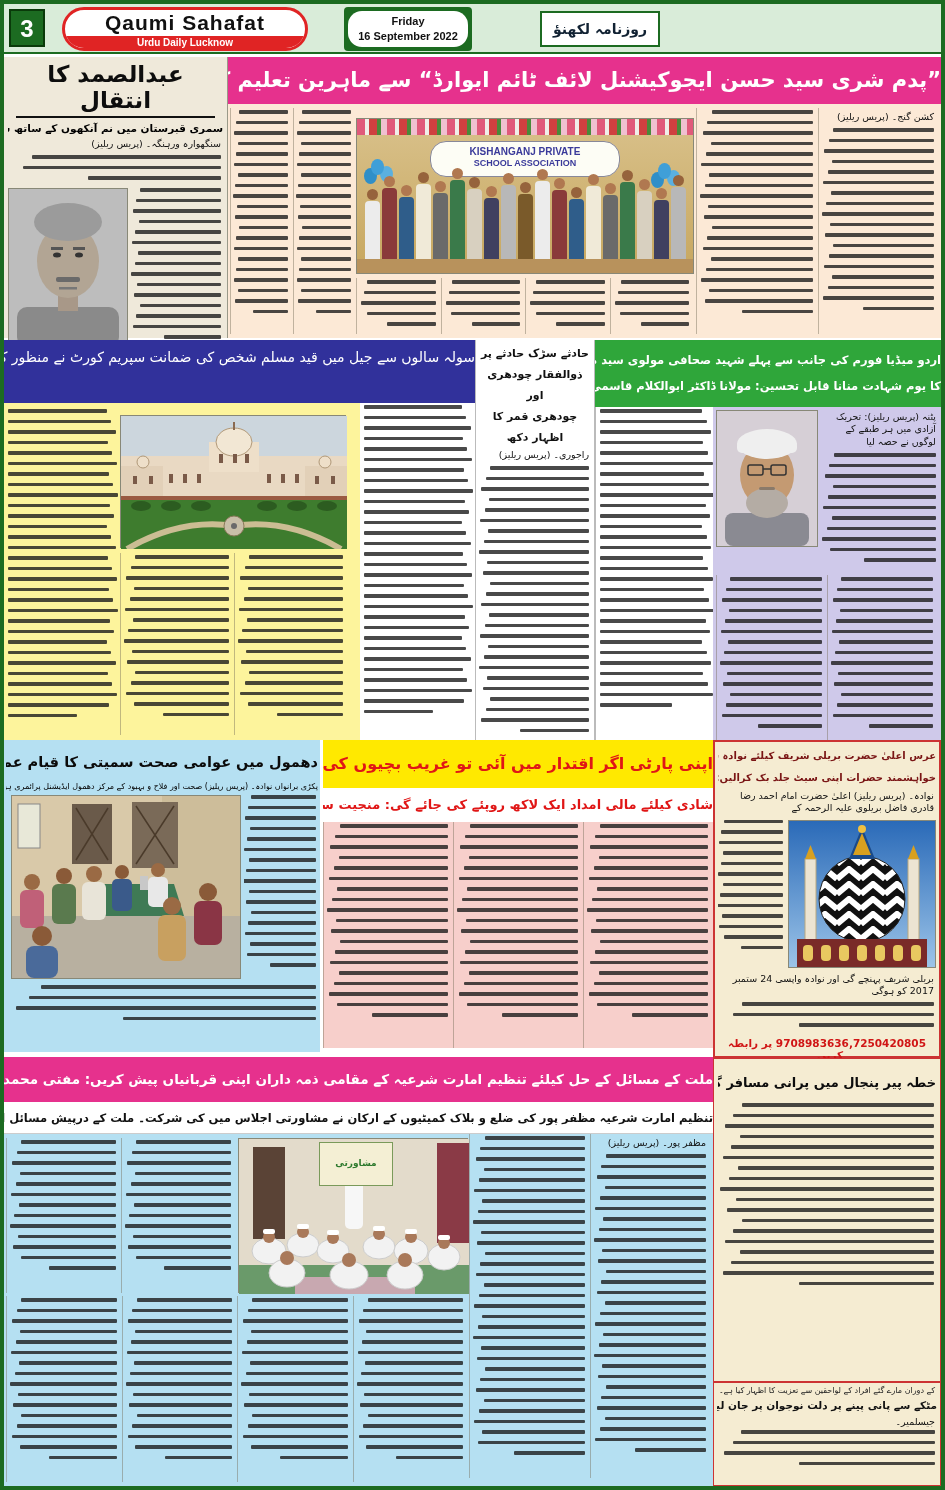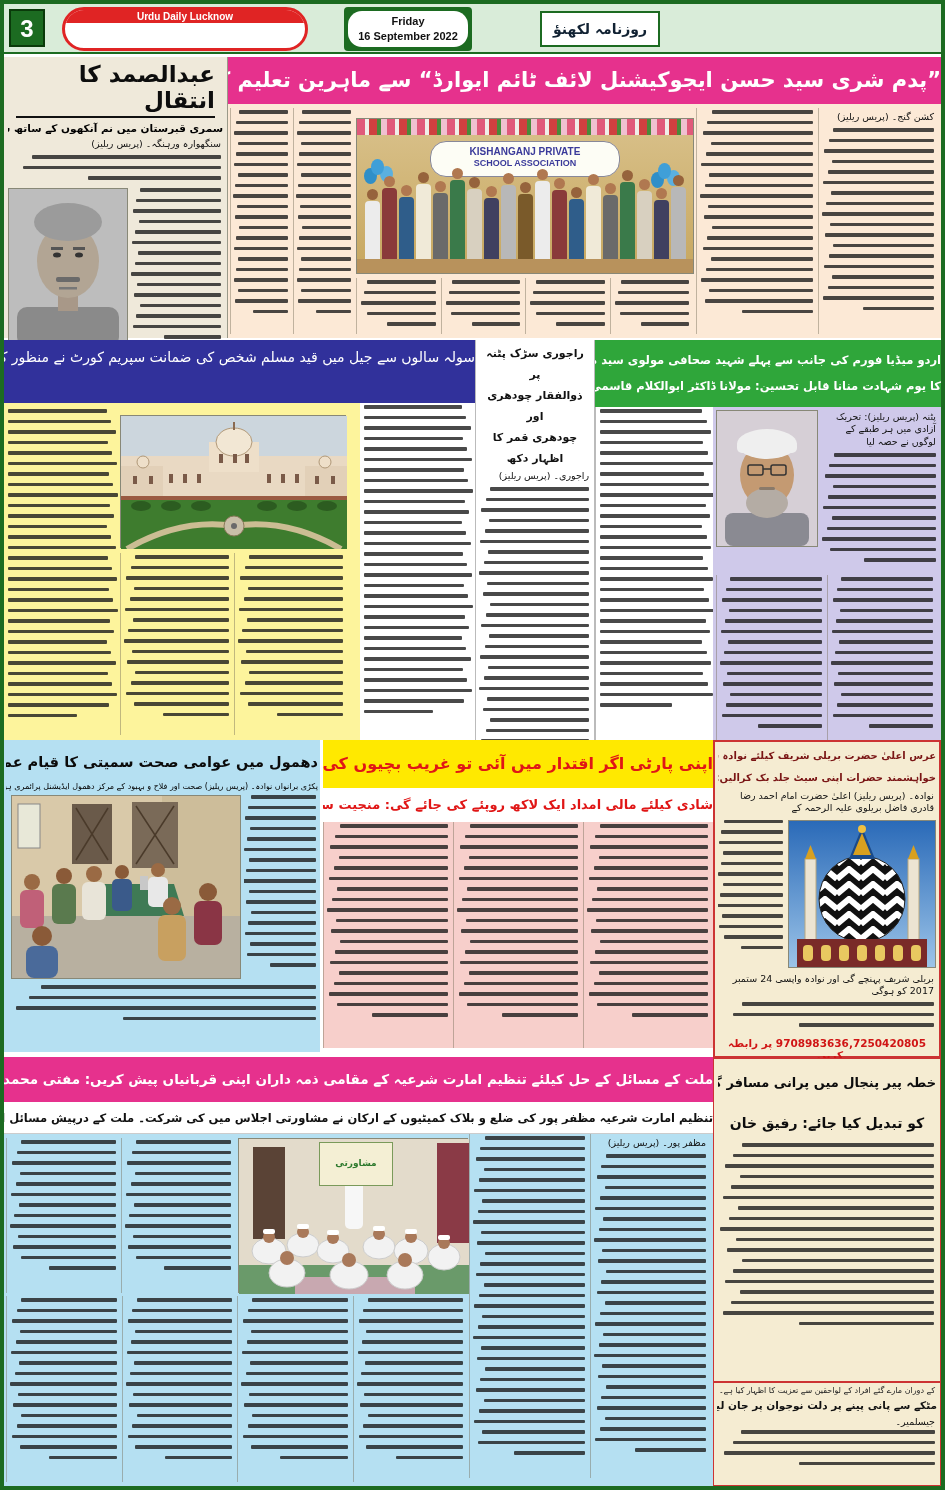--- a/index.html
+++ b/index.html
@@ -26,21 +26,21 @@
   
   .tlcol{overflow:hidden;}
   .tl{height:3.5px;background:#1b1b1b;opacity:.8;margin:0 2px 7px;border-radius:1px;}
   .cols{display:flex;height:100%;}
   .cols>*{flex:1;border-left:1px solid rgba(120,110,90,.45);padding:2px 3px;box-sizing:border-box;}
   .lead-line{font-size:9.5px;direction:rtl;text-align:right;color:#111;margin:1px 2px 5px;line-height:1.3;}
   
   .lead-h{left:224px;top:53px;width:713px;height:47px;background:#e6318d;color:#fff;
           font-weight:bold;font-size:21px;text-align:center;line-height:47px;white-space:nowrap;overflow:hidden;}
   .obit{left:0;top:53px;width:224px;height:281px;background:#efe9da;border-right:1px solid #998;padding:2px 4px;}
-  .obit h2{margin:2px 8px 0;text-align:right;font-size:23px;color:#0d0d0d;border-bottom:2px solid #111;padding-bottom:3px;}
+  .obit h2{margin:2px 8px 0;text-align:center;font-size:23px;color:#0d0d0d;border-bottom:2px solid #111;padding-bottom:3px;}
   .obit .sub{font-weight:bold;font-size:10.5px;text-align:center;white-space:nowrap;overflow:hidden;margin:4px 0;}
   .obit-row{display:flex;gap:3px;}
   .photo{background:#ccc;border:1px solid #887;}
   .topstory{left:224px;top:100px;width:713px;height:234px;background:#fce9d6;}
   .groupphoto{left:128px;top:14px;width:338px;height:156px;overflow:hidden;background:linear-gradient(#d9c18b,#c7a75f);}
   .flowers{position:absolute;left:0;top:0;right:0;height:16px;
     background:repeating-linear-gradient(90deg,#e05a7a 0 8px,#f0eee8 8px 12px,#cf4040 12px 20px,#4a8a3a 20px 24px,#f0c0d0 24px 30px);}
   .banner{position:absolute;left:50%;top:22px;transform:translateX(-50%);width:190px;height:36px;background:#fdfdf5;
           border:1px solid #889;border-radius:16px;text-align:center;color:#3a3a9a;font-weight:bold;padding-top:3px;box-sizing:border-box;}
   .banner .b1{font-size:10px;line-height:13px;}
@@ -89,20 +89,21 @@
   .smalltext{font-size:8px;direction:rtl;text-align:center;color:#222;}
 </style>
 </head>
 <body>
 
 <div class="page">
 
   <div class="abs masthead">
     <div class="abs numbox">3</div>
     <div class="abs logo">
+      <div class="nm en">Qaumi Sahafat</div>
       <div class="bd">Urdu Daily Lucknow</div>
     </div>
     <div class="abs datebox">
       <div class="in">
         <div>Friday</div>
         <div>16 September 2022</div>
       </div>
     </div>
     <div class="abs edition ur">روزنامہ لکھنؤ</div>
   </div>
@@ -366,21 +367,21 @@
           <div class="tl" style="width: 62%;"></div>
         </div>
     </div>
   </div>
 
   <div class="abs blue-h ur">
     <div class="l1">سولہ سالوں سے جیل میں قید مسلم شخص کی ضمانت سپریم کورٹ نے منظور کی</div>
   </div>
 
   <div class="abs raj ur">
-    <div class="h">راجوری سڑک پٹنہ پر</div>
+    <div class="h">حادثے سڑک حادثے پر</div>
     <div class="h">ذوالفقار چودھری اور</div>
     <div class="h">چودھری قمر کا اظہار دکھ</div>
     <div class="lead-line">راجوری۔ (پریس ریلیز)</div>
     <div class="tlcol" style="height:300px;">
         <div class="tl" style="width: 88%;"></div>
         <div class="tl" style="width: 92%;"></div>
         <div class="tl" style="width: 96%;"></div>
         <div class="tl" style="width: 89%;"></div>
         <div class="tl" style="width: 93%;"></div>
         <div class="tl" style="width: 97%;"></div>
@@ -1085,21 +1086,20 @@
           <div class="tl" style="width: 92%;"></div>
           <div class="tl" style="width: 96%;"></div>
           <div class="tl" style="width: 89%;"></div>
           <div class="tl" style="width: 62%;"></div>
         </div>
     </div>
   </div>
 
   <div class="abs pirbox ur">
     <div class="h" style="font-size:13px;line-height:40px;white-space:nowrap;overflow:hidden;">خطہ پیر پنجال میں پرانی مسافر گاڑیوں</div>
-    <div class="h" style="font-size:14px;line-height:40px;">کو تبدیل کیا جائے: رفیق خان</div>
     <div class="tlcol" style="height:200px;">
         <div class="tl" style="width: 88%;"></div>
         <div class="tl" style="width: 92%;"></div>
         <div class="tl" style="width: 96%;"></div>
         <div class="tl" style="width: 89%;"></div>
         <div class="tl" style="width: 93%;"></div>
         <div class="tl" style="width: 97%;"></div>
         <div class="tl" style="width: 90%;"></div>
         <div class="tl" style="width: 94%;"></div>
         <div class="tl" style="width: 98%;"></div>

